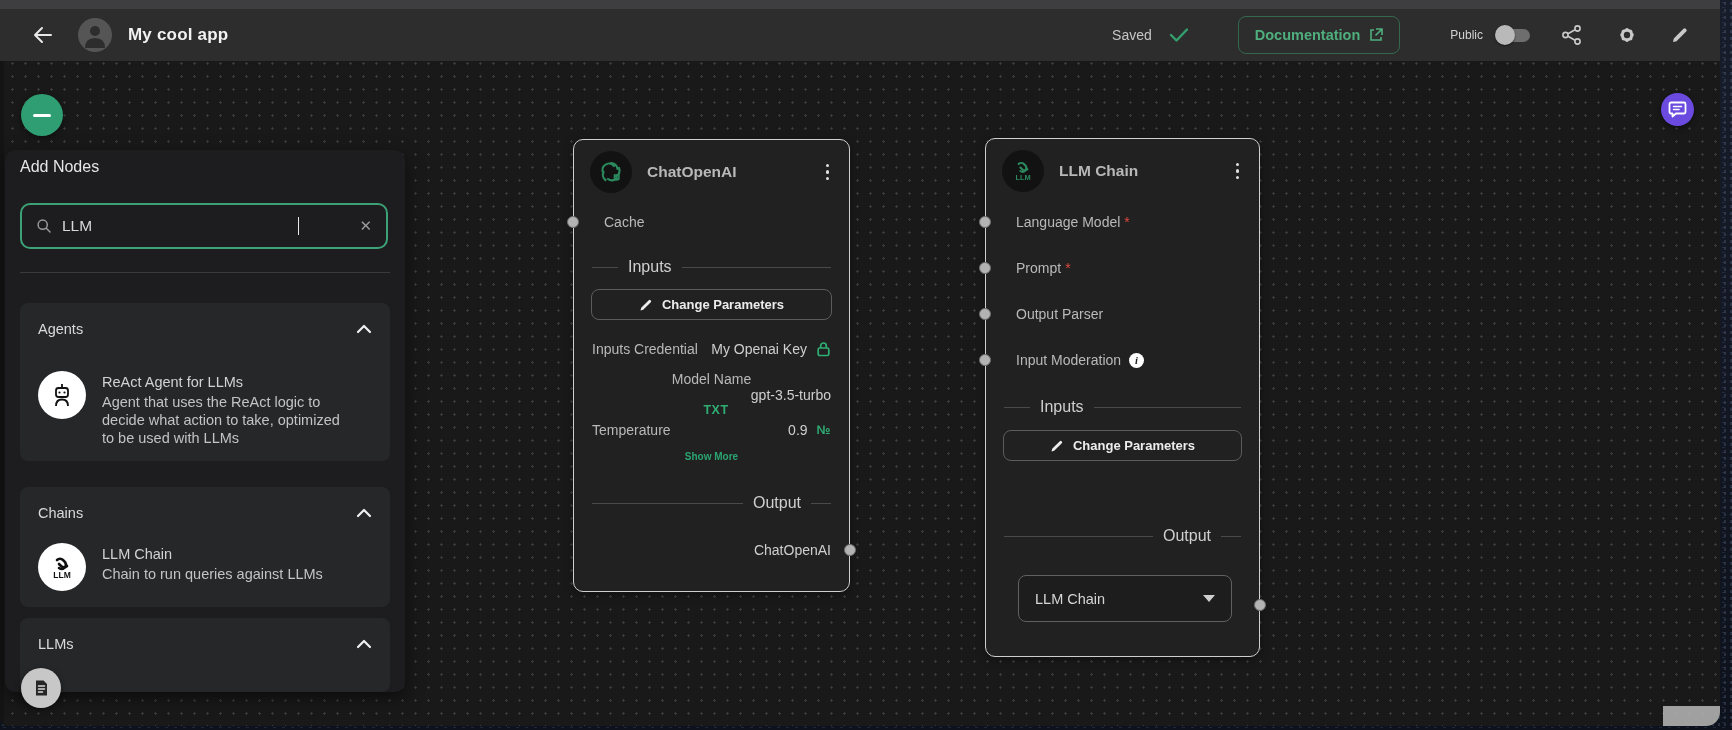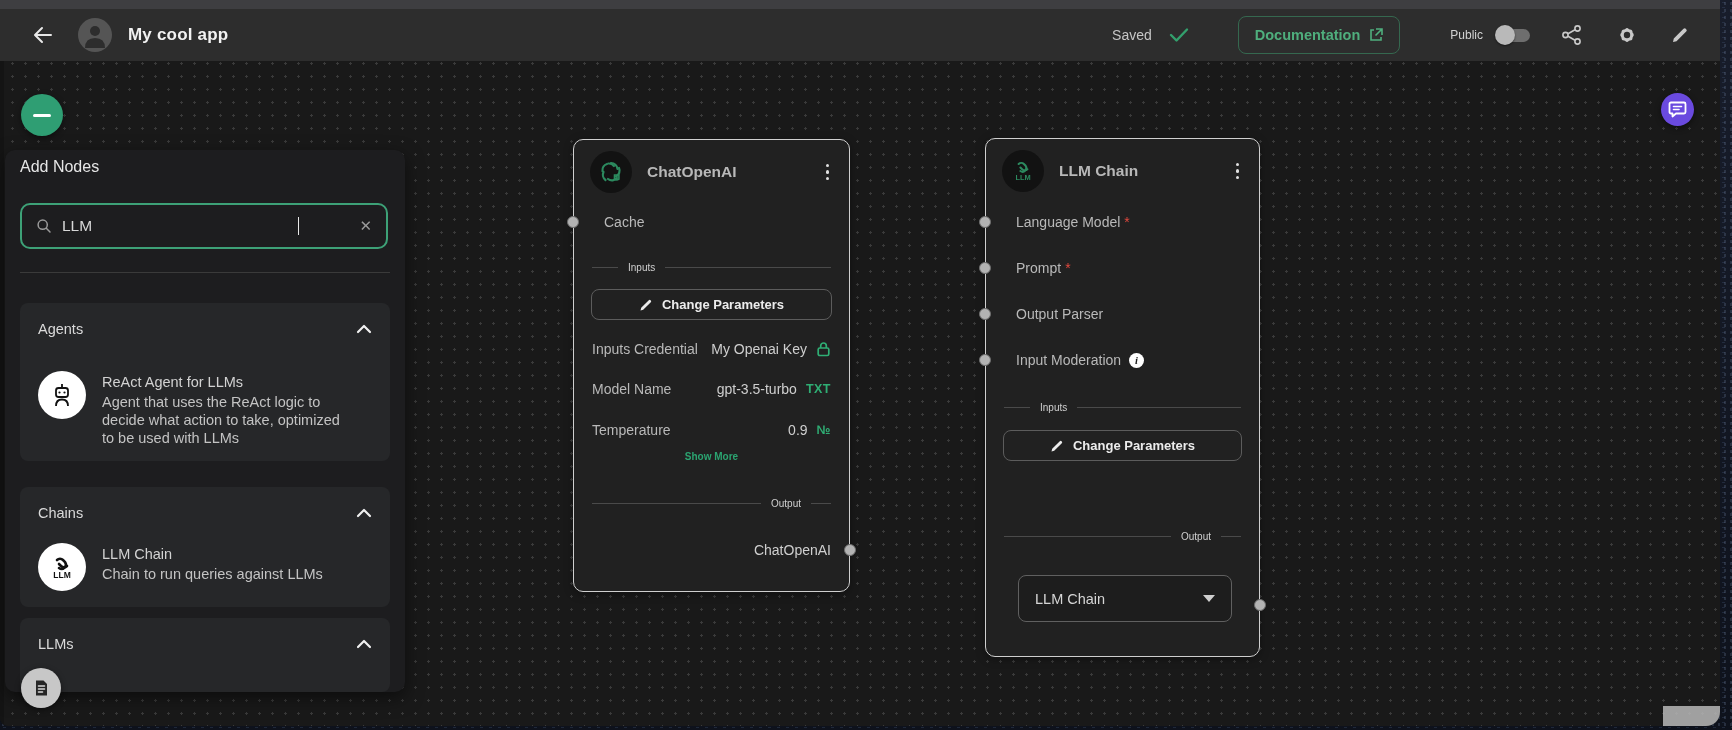--- a/index.html
+++ b/index.html
@@ -120,21 +120,21 @@
   .nrow .val { font-size:14px; color:#cfcfcf; margin-left:auto; }
   .req { color:#e0483e; margin-left:4px; font-size:14px; }
   .anchor-dot {
     position:absolute; width:12px; height:12px; border-radius:50%;
     background:#b3b3b3; border:1px solid #6e6e6e; top:50%; transform:translateY(-50%);
   }
   .anchor-dot.in  { left:-7px; }
   .anchor-dot.out { right:-7px; }
   .ndiv { position:absolute; left:18px; right:18px; display:flex; align-items:center; gap:10px; }
   .ndiv .ln { height:1px; background:#4a4a4a; }
-  .ndiv span { font-size:10px; color:#cfcfcf;text-align:right; }
+  .ndiv span { font-size:16px; color:#cfcfcf;text-align:right; }
   .ndiv.inputs .ln.l { width:26px; } .ndiv.inputs .ln.r { flex:1; }
   .ndiv.output .ln.l { flex:1; }    .ndiv.output .ln.r { width:20px; }
   .param-btn {
     position:absolute; left:17px; right:17px; height:31px;
     border:1px solid #5c5c5c; border-radius:8px; background:transparent; cursor:pointer;
     display:flex; align-items:center; justify-content:center; gap:9px;
   }
   .param-btn span { color:#ececec; font-weight:bold; font-size:13px; }
   .show-more { position:absolute; left:0; right:0; text-align:center; color:#2ba471; font-weight:bold; font-size:10px; cursor:pointer; }
   .badge-txt { color:#2fae74; font-weight:bold; font-size:12.5px; letter-spacing:.5px; margin-left:9px; }
@@ -352,21 +352,21 @@
       </button>
 
       <div class="nrow" style="top:191px; height:36px;">
         <span class="lbl">Inputs Credential</span>
         <span class="val">My Openai Key</span>
         <svg width="15" height="16" viewBox="0 0 15 16" style="margin-left:9px;">
           <rect x="2.2" y="7" width="10.6" height="7.5" rx="1.6" fill="none" stroke="#2fae74" stroke-width="1.7"></rect>
           <path d="M4.7 7 V4.8 A2.8 2.8 0 0 1 10.3 4.8 V7" fill="none" stroke="#2fae74" stroke-width="1.7"></path>
         </svg>
       </div>
-      <div class="nrow" style="top:231px; height:36px;">
+      <div class="nrow" style="top:231px; height:36px;flex-direction:column;">
         <span class="lbl">Model Name</span>
         <span class="val">gpt-3.5-turbo</span>
         <span class="badge-txt">TXT</span>
       </div>
       <div class="nrow" style="top:272px; height:36px;">
         <span class="lbl">Temperature</span>
         <span class="val">0.9</span>
         <span class="badge-txt">№</span>
       </div>
 

